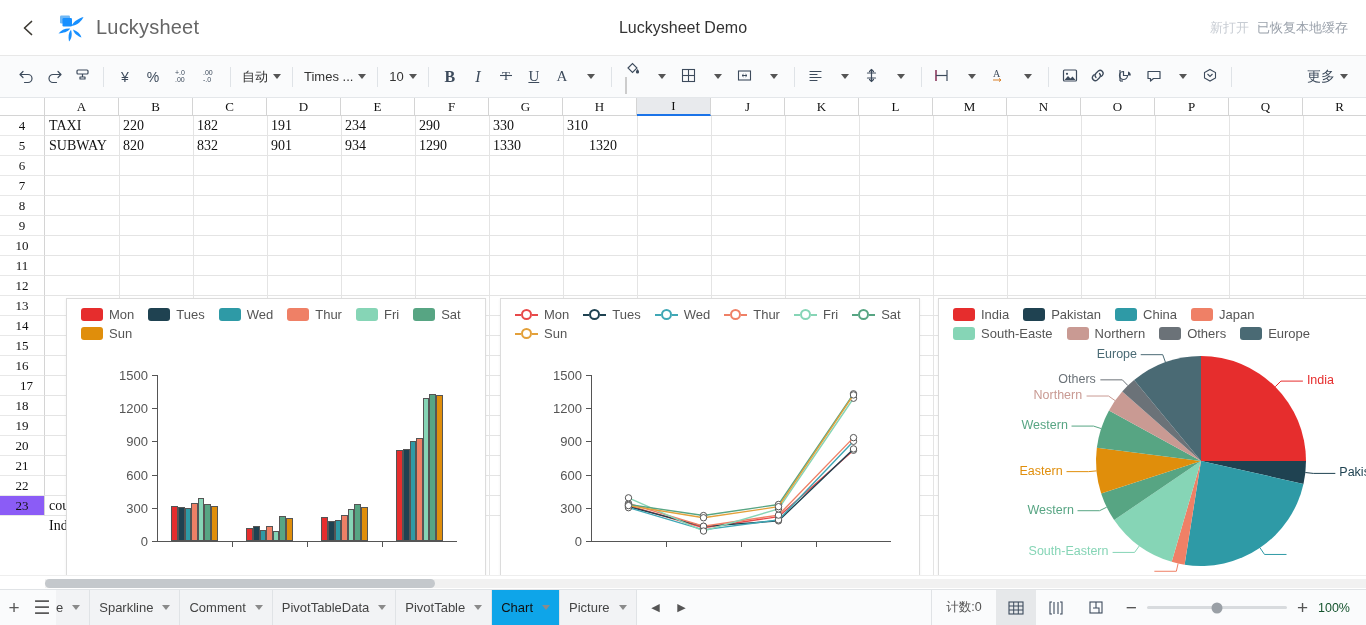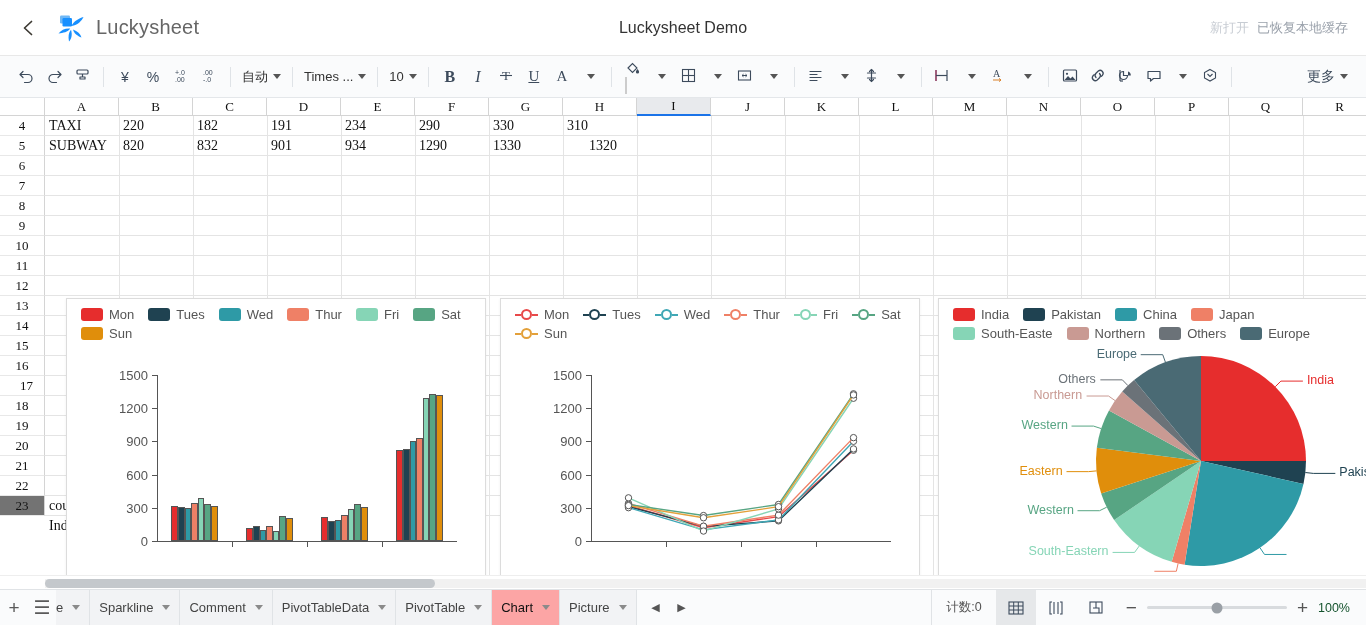--- a/index.html
+++ b/index.html
@@ -71,21 +71,21 @@
     background:#fff; display:flex; align-items:center; justify-content:center;
     font-family:"Liberation Serif", serif; font-size:13px; color:#111; cursor:pointer;
   }
   .ch.sel { background:#e8eaed; border-bottom:2px solid #1a73e8; }
   .rowhead { position:absolute; top:18px; left:0; width:45px; z-index:2; }
   .rh {
     width:45px; border-right:1px solid #d4d4d4; border-bottom:1px solid #e8e8e8;
     background:#fff; display:flex; align-items:center; justify-content:center;
     font-family:"Liberation Serif", serif; font-size:13px; color:#111; cursor:pointer;
   }
-  .rh.sel { background:#737373; }
+  .rh.sel { background:#8b5cf6; }
   .grid { position:absolute; top:18px; left:45px; right:0; bottom:0; z-index:1; }
   .gridline-v { position:absolute; top:0; bottom:0; width:1px; background:#e4e4e4; }
   .gridline-h { position:absolute; left:0; right:0; height:1px; background:#e4e4e4; }
   .cell {
     position:absolute; display:flex; align-items:center; padding-left:4px;
     font-family:"Liberation Serif", serif; font-size:14px; color:#111;
     white-space:nowrap; overflow:hidden;
   }
   .selbox { position:absolute; border:2px solid #1a73e8; background:rgba(160,200,245,.45); z-index:4; }
   .selbox .handle { position:absolute; right:-4px; bottom:-4px; width:7px; height:7px; background:#1a73e8; border:1px solid #fff;}
@@ -120,21 +120,21 @@
     background:#fafbfc; border-top:1px solid #e0e3e6;
   }
   .bb-left { display:flex; align-items:center; height:100%; }
   .bb-ic { width:28px; height:36px; display:flex; align-items:center; justify-content:center; cursor:pointer; color:#5a5a5a; font-size:19px; }
   .tabs { display:flex; align-items:stretch; height:100%; overflow:hidden; }
   .tab {
     display:flex; align-items:center; gap:6px; padding:0 9px; height:100%;
     border-right:1px solid #e0e3e6; font-size:13px; color:#444; cursor:pointer; background:#f2f3f5;
     white-space:nowrap;
   }
-  .tab.active { background:#fca5a5; color:#111; }
+  .tab.active { background:#0ea5e9; color:#111; }
   .tab .caret { border-top-color:#8a8a8a; }
   .tab.clipped { padding-left:0; }
   .arrows { display:flex; align-items:center; gap:4px; padding:0 8px; }
   .arrow { width:22px; height:22px; display:flex; align-items:center; justify-content:center; cursor:pointer; color:#555; font-size:11px; }
   .bb-right { margin-left:auto; display:flex; align-items:center; height:100%; }
   .count { font-size:12.5px; color:#555; padding:0 14px; border-left:1px solid #e0e3e6; height:100%; display:flex; align-items:center; }
   .vmode { width:40px; height:100%; display:flex; align-items:center; justify-content:center; cursor:pointer; color:#3d4b5c; }
   .vmode.active { background:#e6e8ea; }
   .zoom-wrap { display:flex; align-items:center; gap:10px; padding:0 14px 0 10px; }
   .zbtn { font-size:19px; color:#555; cursor:pointer; line-height:1; user-select:none; }

